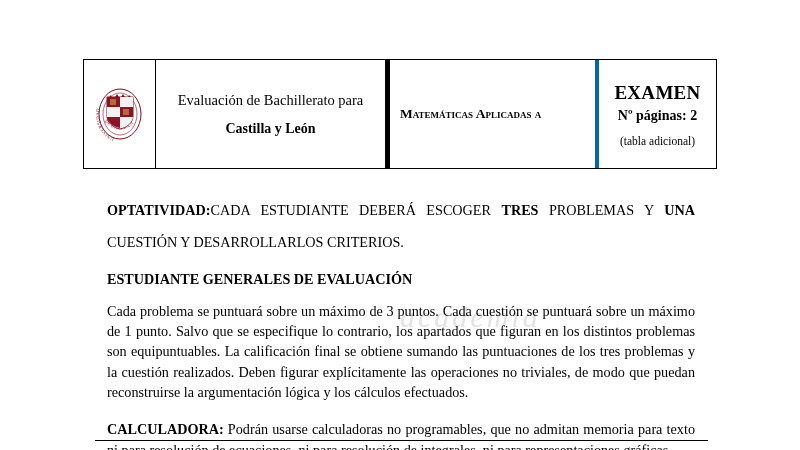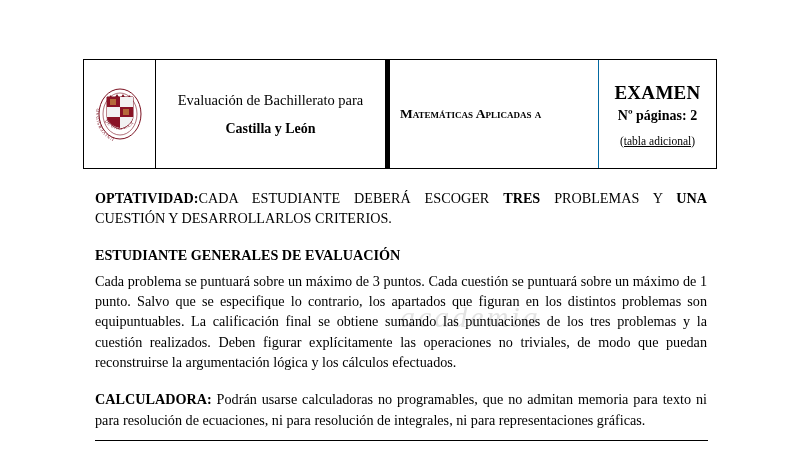--- a/index.html
+++ b/index.html
@@ -64,21 +64,21 @@
     position: relative;
   }
   .cell-org {
     width: 234px;
     border-right: 5px solid #000000;
     padding: 4px 6px;
     text-align: center;
   }
   .cell-subject {
     width: 209px;
-    border-right: 1px solid #0369a1;
+    border-right: 4px solid #0369a1;
     padding: 4px 10px;
     text-align: left;
     align-items: flex-start;
     justify-content: center;
   }
   .cell-exam {
     width: 117px;
     padding: 4px 6px;
     text-align: center;
   }
@@ -107,21 +107,20 @@
     letter-spacing: 0.3px;
   }
   .exam-pages {
     font-size: 14px;
     font-weight: bold;
     margin-top: 4px;
   }
   .exam-note {
     font-size: 11.5px;
     margin-top: 11px;
-    text-decoration: underline;
   }
 
   
   .crest {
     position: relative;
     width: 50px;
     height: 64px;
   }
   .crest .ring-text {
     position: absolute;
@@ -146,21 +145,21 @@
 
   
   .content {
     position: absolute;
     left: 95px;
     top: 188px;
     width: 612px;
     z-index: 1;
   }
   p {
-    margin: 0;
+    margin: 12px;
     font-size: 14.2px;
     line-height: 1.43;
     text-align: justify;
   }
   .p-gap { margin-top: 13px; }
   .p-gap-lg { margin-top: 16px; }
   .bold { font-weight: bold; }
   .smallcaps {
     font-variant: small-caps;
   }

